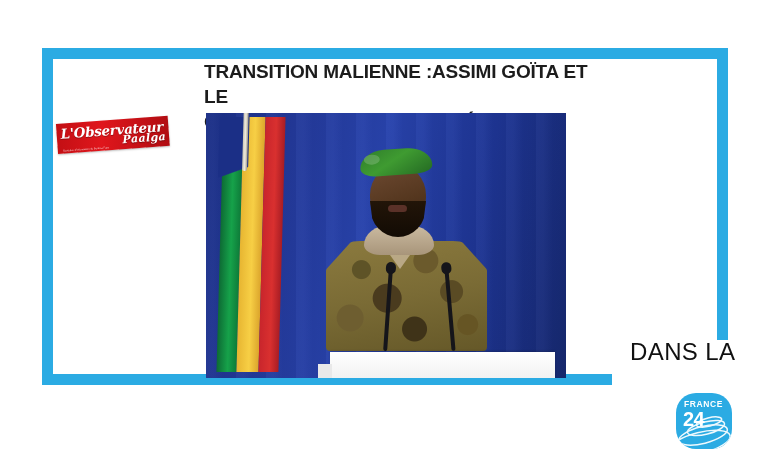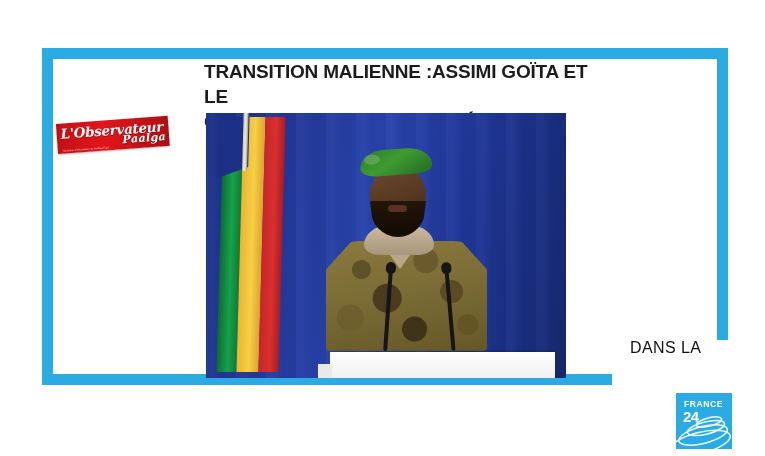--- a/index.html
+++ b/index.html
@@ -252,21 +252,21 @@
     position: absolute;
     left: 630px;
     top: 340px;
     width: 120px;
     line-height: 1;
     color: #111111;
   }
   #dans-la-presse .dlp-line1 {
     font-family: "Liberation Sans", sans-serif;
     font-weight: 400;
-    font-size: 16px;
+    font-size: 24px;
     letter-spacing: 0.4px;
     display: block;
   }
   #dans-la-presse .dlp-line2 {
     font-family: "Liberation Sans", sans-serif;
     font-weight: 700;
     font-size: 25px;
     letter-spacing: -0.1px;
     display: block;
     margin-top: 2px;
@@ -288,21 +288,21 @@
     font-family: "Liberation Sans", sans-serif;
     font-weight: 700;
     font-size: 8.5px;
     letter-spacing: 0.6px;
   }
   #france24 .f24-num {
     position: absolute; left: 7px; top: 15px;
     color: #ffffff;
     font-family: "Liberation Sans", sans-serif;
     font-weight: 700;
-    font-size: 15px;
+    font-size: 20px;
     letter-spacing: -0.5px;
   }
   #france24 .f24-swirl { position: absolute; left: 0; top: 20px; width: 56px; height: 36px; }
 </style>
 </head>
 <body>
 
 <div id="stage">
 
   <div class="frame-bar" id="frame-top"></div>
@@ -344,21 +344,21 @@
       <div class="mic2"></div>
     </div>
 
     <div id="podium"></div>
   </div>
 
   <div id="dans-la-presse">
     <span class="dlp-line1">DANS LA</span>
   </div>
 
-  <div id="france24" style="background: rgb(43, 171, 227);">
+  <div id="france24" style="background: rgb(43, 171, 227); border-radius: 20px;">
     <span class="f24-word">FRANCE</span>
     <span class="f24-num">24</span>
     <svg class="f24-swirl" viewBox="0 0 56 36" aria-hidden="true">
       <g fill="none" stroke="#ffffff" stroke-width="1.5" opacity="0.92">
         <ellipse cx="33" cy="9" rx="13" ry="4.2" transform="rotate(-14 33 9)"></ellipse>
         <ellipse cx="30" cy="15" rx="19" ry="6.2" transform="rotate(-14 30 15)"></ellipse>
         <ellipse cx="27" cy="22" rx="25" ry="8.4" transform="rotate(-14 27 22)"></ellipse>
         <ellipse cx="24" cy="30" rx="31" ry="10.5" transform="rotate(-14 24 30)"></ellipse>
       </g>
     </svg>

